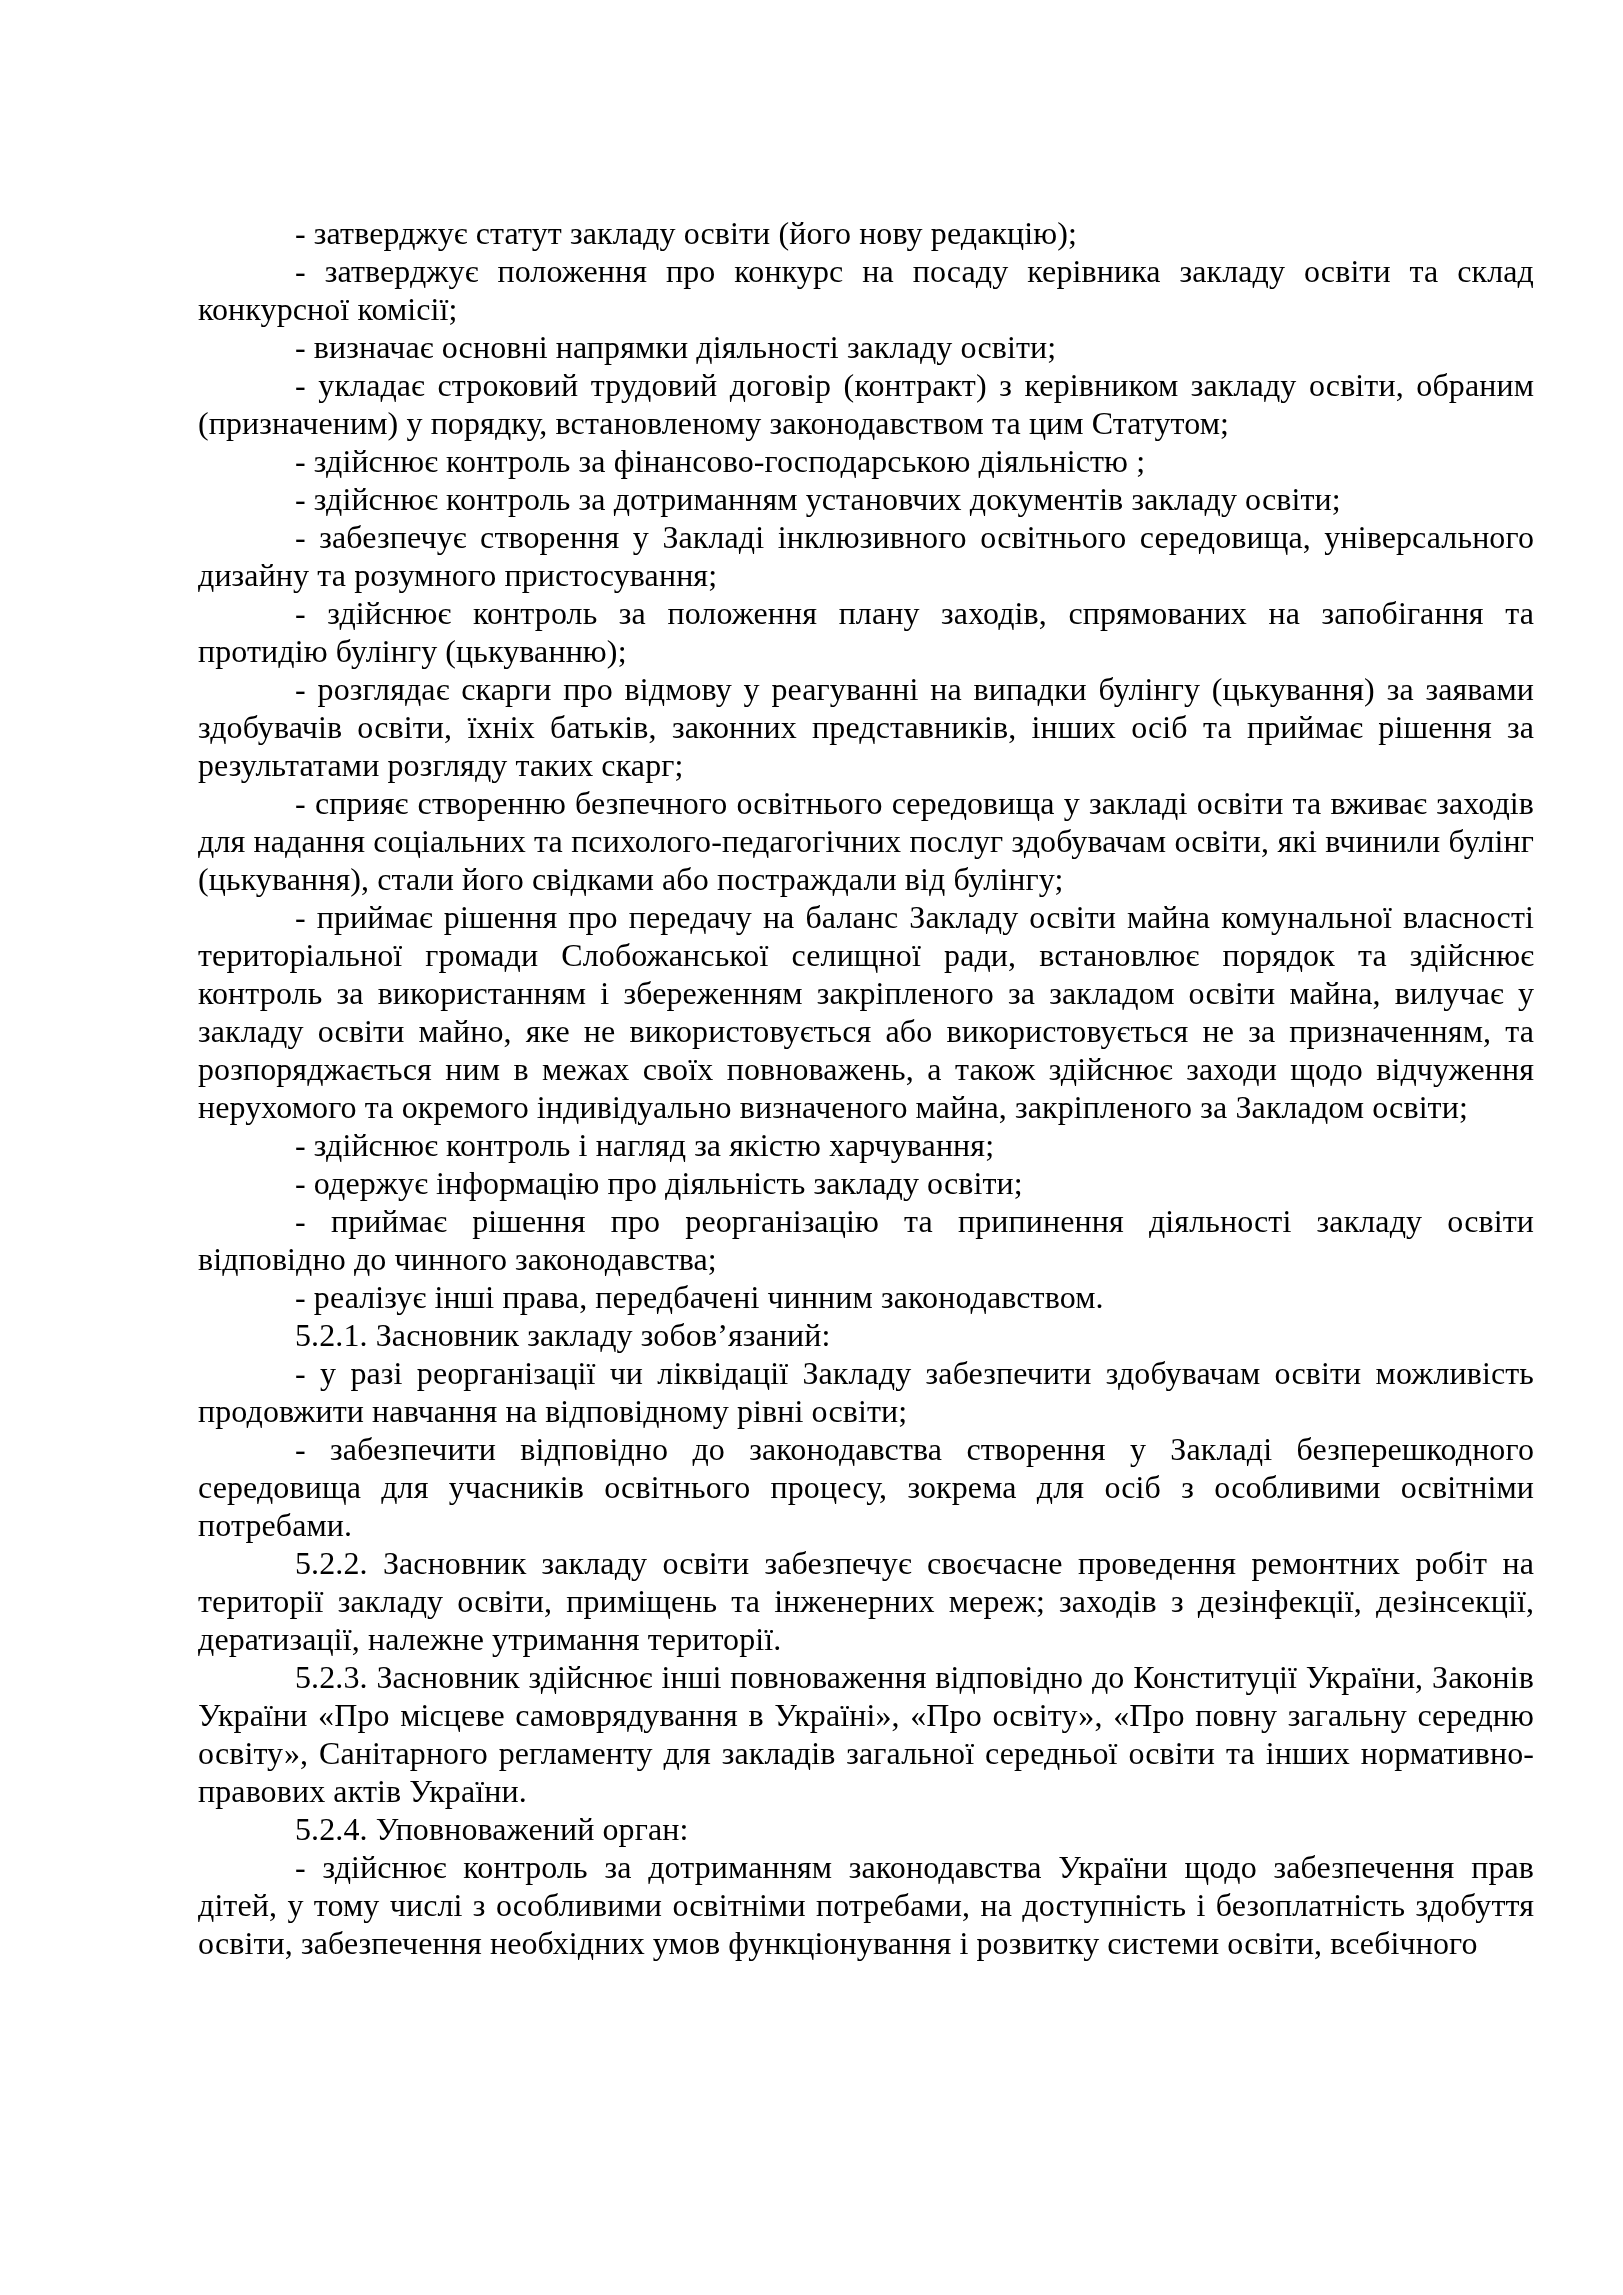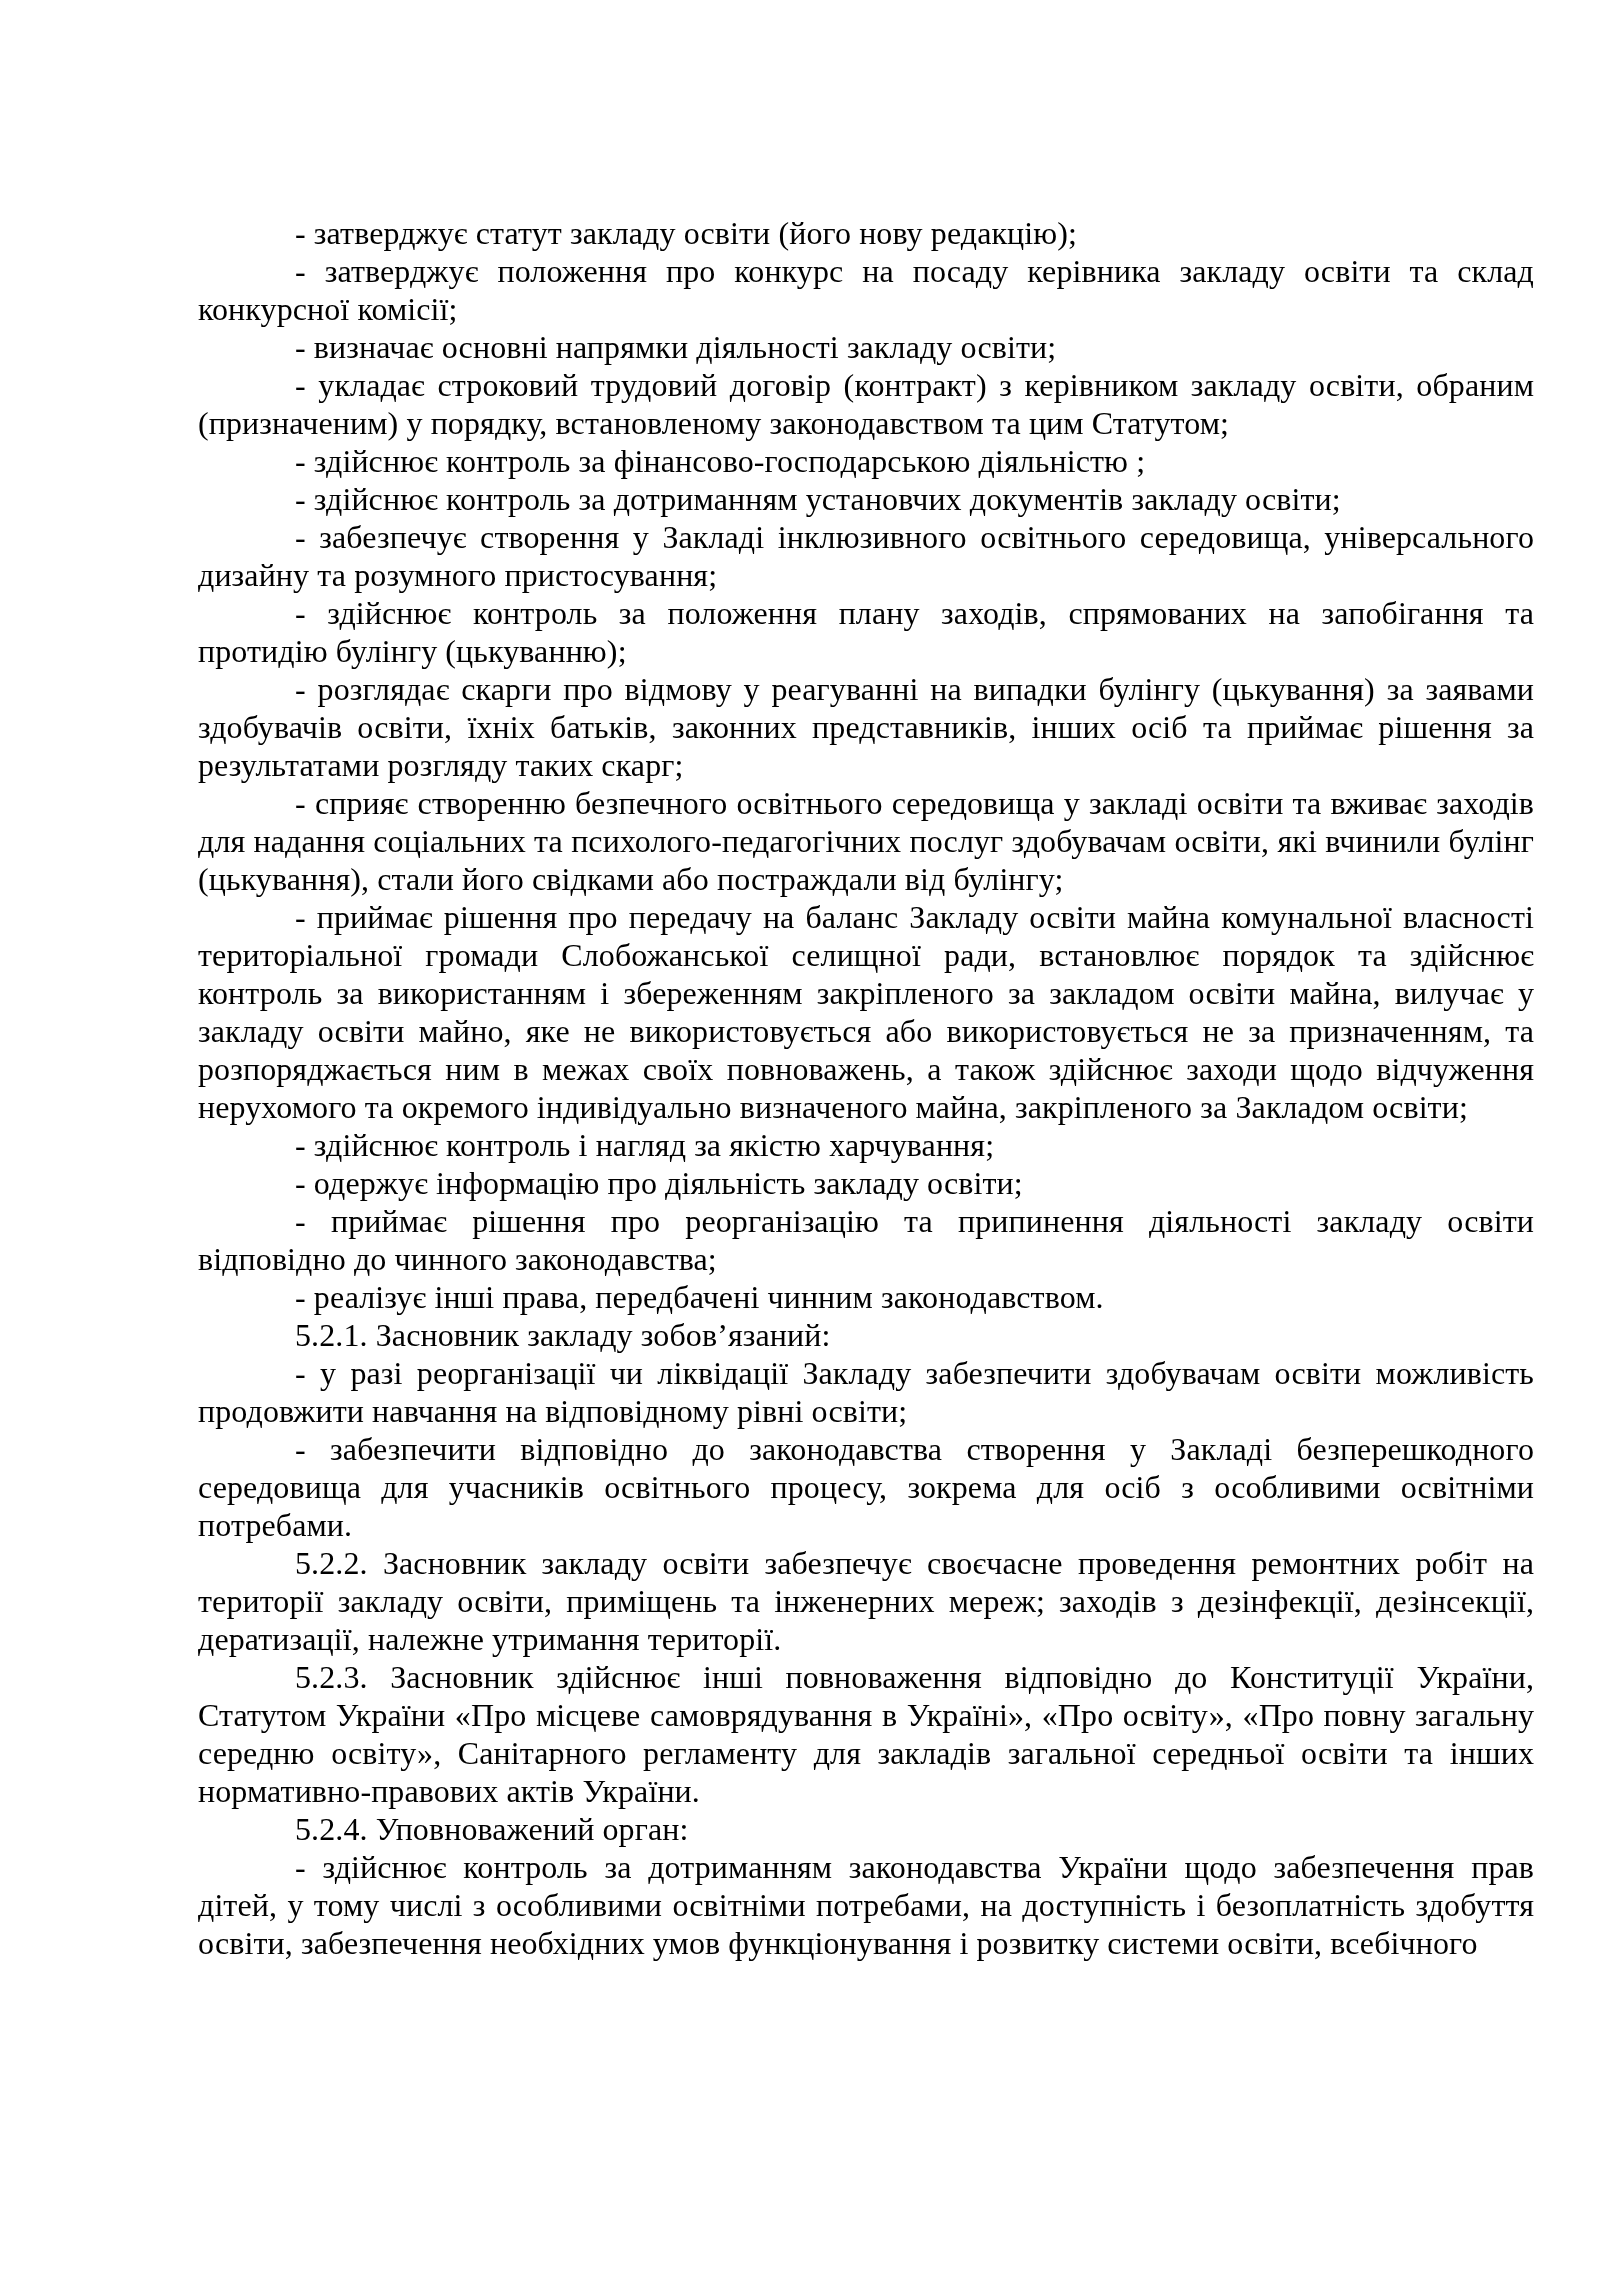--- a/index.html
+++ b/index.html
@@ -51,18 +51,18 @@
       <p class="clause">- сприяє створенню безпечного освітнього середовища у закладі освіти та вживає заходів для надання соціальних та психолого-педагогічних послуг здобувачам освіти, які вчинили булінг (цькування), стали його свідками або постраждали від булінгу;</p>
       <p class="clause">- приймає рішення про передачу на баланс Закладу освіти майна комунальної власності територіальної громади Слобожанської селищної ради, встановлює порядок та здійснює контроль за використанням і збереженням закріпленого за закладом освіти майна, вилучає у закладу освіти майно, яке не використовується або використовується не за призначенням, та розпоряджається ним в межах своїх повноважень, а також здійснює заходи щодо відчуження нерухомого та окремого індивідуально визначеного майна, закріпленого за Закладом освіти;</p>
       <p class="clause">- здійснює контроль і нагляд за якістю харчування;</p>
       <p class="clause">- одержує інформацію про діяльність закладу освіти;</p>
       <p class="clause">- приймає рішення про реорганізацію та припинення діяльності закладу освіти відповідно до чинного законодавства;</p>
       <p class="clause">- реалізує інші права, передбачені чинним законодавством.</p>
       <p class="clause">5.2.1. Засновник закладу зобов’язаний:</p>
       <p class="clause">- у разі реорганізації чи ліквідації Закладу забезпечити здобувачам освіти можливість продовжити навчання на відповідному рівні освіти;</p>
       <p class="clause">- забезпечити відповідно до законодавства створення у Закладі безперешкодного середовища для учасників освітнього процесу, зокрема для осіб з особливими освітніми потребами.</p>
       <p class="clause">5.2.2. Засновник закладу освіти забезпечує своєчасне проведення ремонтних робіт на території закладу освіти, приміщень та інженерних мереж; заходів з дезінфекції, дезінсекції, дератизації, належне утримання території.</p>
-      <p class="clause">5.2.3. Засновник здійснює інші повноваження відповідно до Конституції України, Статутом України «Про місцеве самоврядування в Україні», «Про освіту», «Про повну загальну середню освіту», Санітарного регламенту для закладів загальної середньої освіти та інших нормативно-правових актів України.</p>
+      <p class="clause">5.2.3. Засновник здійснює інші повноваження відповідно до Конституції України, Законів України «Про місцеве самоврядування в Україні», «Про освіту», «Про повну загальну середню освіту», Санітарного регламенту для закладів загальної середньої освіти та інших нормативно-правових актів України.</p>
       <p class="clause">5.2.4. Уповноважений орган:</p>
       <p class="clause">- здійснює контроль за дотриманням законодавства України щодо забезпечення прав дітей, у тому числі з особливими освітніми потребами, на доступність і безоплатність здобуття освіти, забезпечення необхідних умов функціонування і розвитку системи освіти, всебічного</p>
     </div>
 </div>
 
 
 </body></html>

